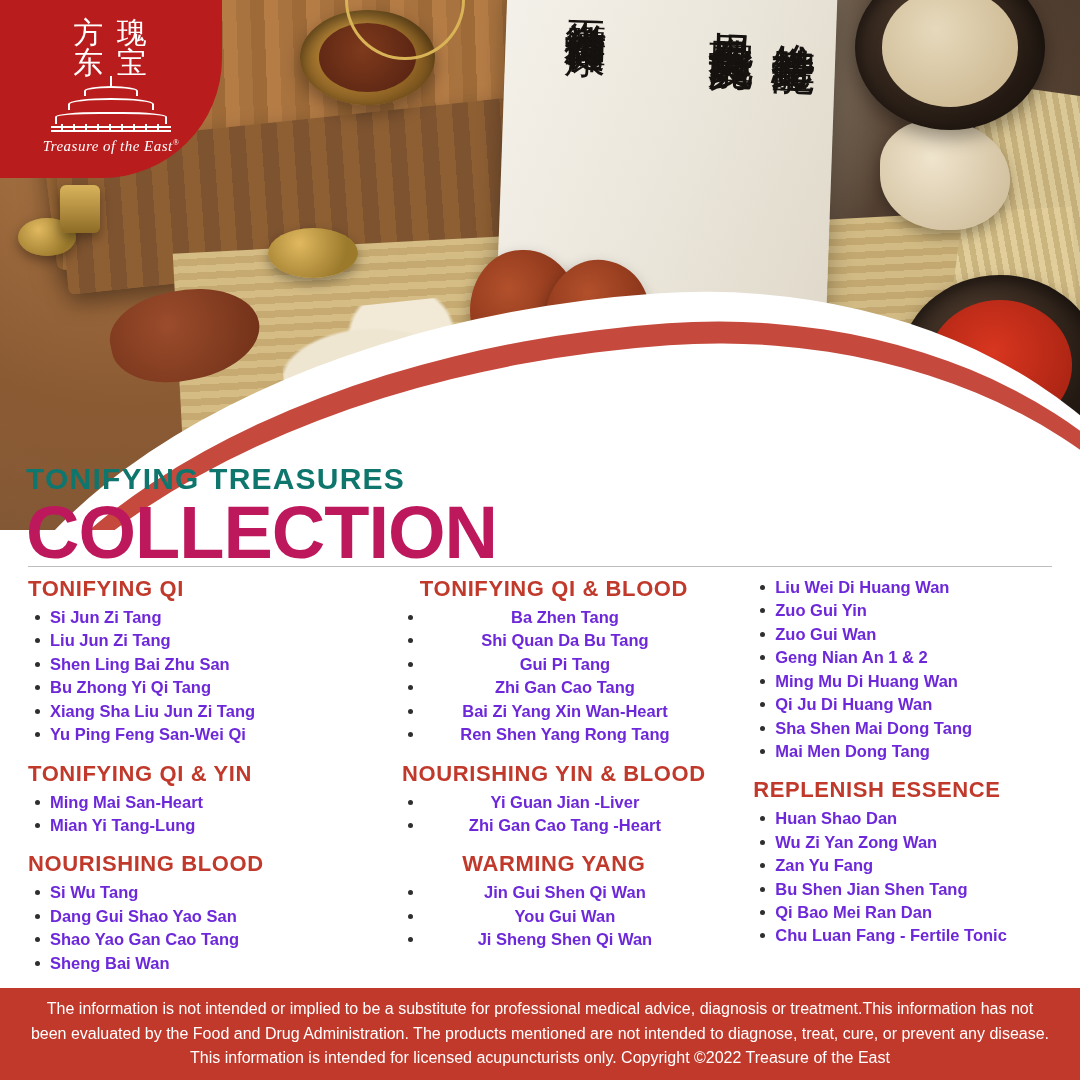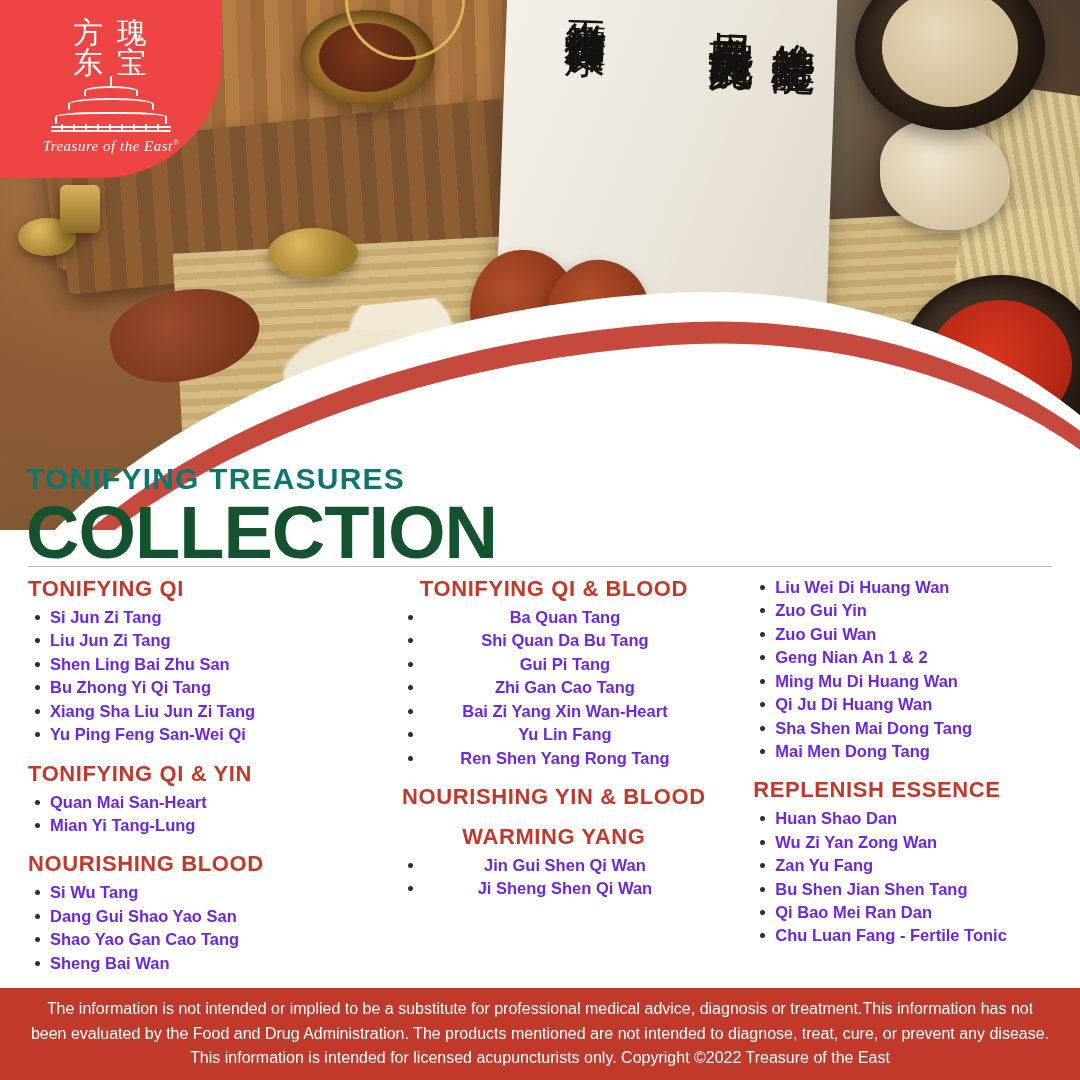--- a/index.html
+++ b/index.html
@@ -160,21 +160,21 @@
   .sweep-white2 {
     position: absolute; left: -70px; top: 352px; width: 1300px; height: 430px;
     background: #ffffff;
     border-radius: 58% 42% 0 0 / 100% 95% 0 0;
     transform: rotate(-4deg);
   }
 
   
   .logo-badge {
     position: absolute; left: 0; top: 0; width: 222px; height: 178px;
-    background: #ef4444;
+    background: #b91c1c;
     border-radius: 0 0 120px 0;
     z-index: 5;
     display: flex; flex-direction: column;
     align-items: center; justify-content: center;
     color: #fff;
     padding-bottom: 6px;
   }
   .logo-cjk {
     font-family: "DejaVu Serif", serif;
     font-size: 30px; line-height: 1.0; letter-spacing: 2px;
@@ -199,21 +199,21 @@
   }
   .logo-word sup { font-size: 8px; }
 
   
   .titles { position: absolute; left: 26px; top: 462px; z-index: 4; }
   .kicker {
     color: #0f766e; font-size: 30px; font-weight: bold;
     letter-spacing: 1.2px;
   }
   .maintitle {
-    color: #14532d; font-size: 74px; font-weight: bold;
+    color: #be185d; font-size: 74px; font-weight: bold;
     letter-spacing: -1px; line-height: .95; margin-top: 2px;
   }
   .rule {
     position: absolute; left: 28px; top: 566px; width: 1024px; height: 1px;
     background: #bdbdbd; z-index: 4;
   }
 
   
   .cols {
     position: absolute; left: 28px; top: 576px; width: 1028px; height: 400px;
@@ -334,55 +334,59 @@
         <li>Liu Jun Zi Tang</li>
         <li>Shen Ling Bai Zhu San</li>
         <li>Bu Zhong Yi Qi Tang</li>
         <li>Xiang Sha Liu Jun Zi Tang</li>
         <li>Yu Ping Feng San-Wei Qi</li>
       </ul>
     </div>
     <div class="group">
       <h3>TONIFYING QI &amp; YIN</h3>
       <ul>
-        <li>Quan Mai San-Heart</li>
+        <li>Ming Mai San-Heart</li>
         <li>Mian Yi Tang-Lung</li>
       </ul>
     </div>
     <div class="group">
       <h3>NOURISHING BLOOD</h3>
       <ul>
         <li>Si Wu Tang</li>
         <li>Dang Gui Shao Yao San</li>
         <li>Shao Yao Gan Cao Tang</li>
         <li>Sheng Bai Wan</li>
       </ul>
     </div>
   </div>
 
   <div class="col col-2">
     <div class="group">
       <h3>TONIFYING QI &amp; BLOOD</h3>
       <ul>
-        <li>Ba Quan Tang</li>
+        <li>Ba Zhen Tang</li>
         <li>Shi Quan Da Bu Tang</li>
         <li>Gui Pi Tang</li>
         <li>Zhi Gan Cao Tang</li>
         <li>Bai Zi Yang Xin Wan-Heart</li>
-        <li>Yu Lin Fang</li>
         <li>Ren Shen Yang Rong Tang</li>
       </ul>
     </div>
     <div class="group">
       <h3>NOURISHING YIN &amp; BLOOD</h3>
+      <ul>
+        <li>Yi Guan Jian -Liver</li>
+        <li>Zhi Gan Cao Tang -Heart</li>
+      </ul>
     </div>
     <div class="group">
       <h3>WARMING YANG</h3>
       <ul>
         <li>Jin Gui Shen Qi Wan</li>
+        <li>You Gui Wan</li>
         <li>Ji Sheng Shen Qi Wan</li>
       </ul>
     </div>
   </div>
 
   <div class="col col-3">
     <div class="group">
       <ul>
         <li>Liu Wei Di Huang Wan</li>
         <li>Zuo Gui Yin</li>

